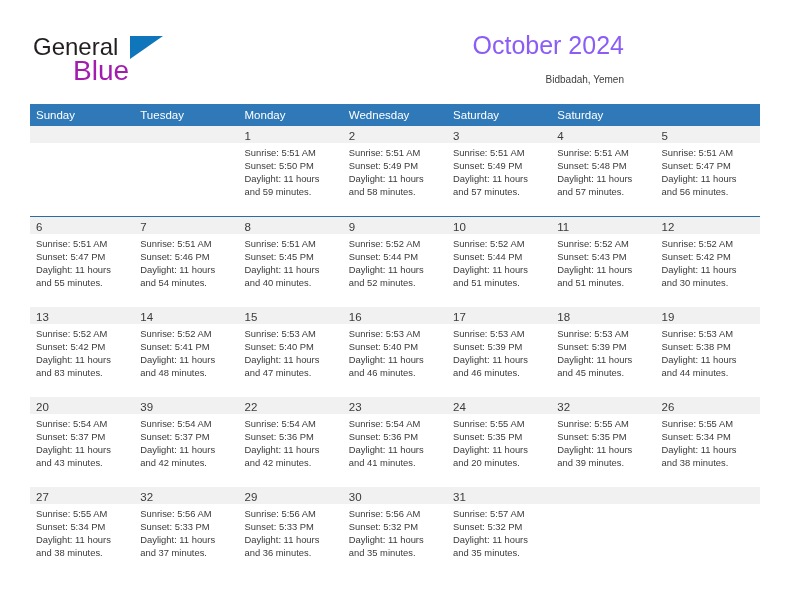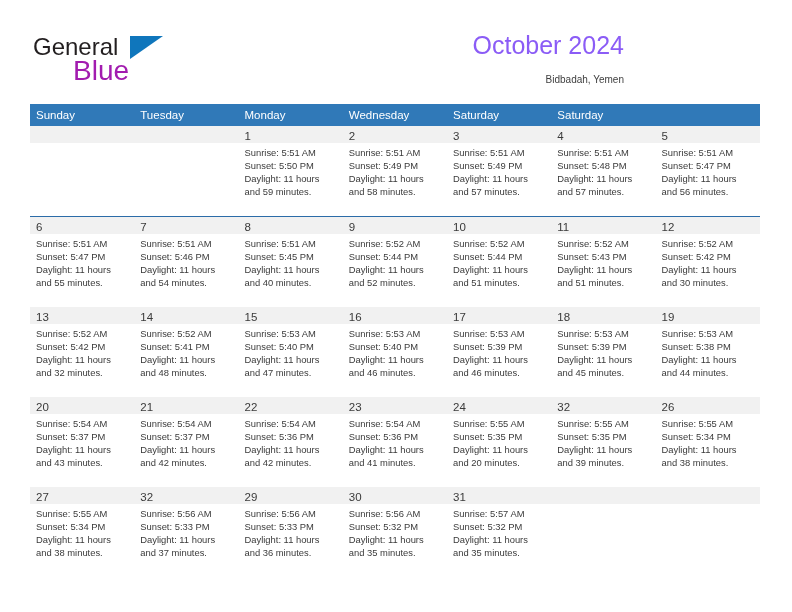--- a/index.html
+++ b/index.html
@@ -293,21 +293,21 @@
             </div>
           </div>
         </div>
         <div class="week">
           <div class="day">
             <div class="day-band"><span class="day-num">13</span></div>
             <div class="day-body">
               <div class="day-line">Sunrise: 5:52 AM</div>
               <div class="day-line">Sunset: 5:42 PM</div>
               <div class="day-line">Daylight: 11 hours</div>
-              <div class="day-line">and 32 minutes.</div>
+              <div class="day-line">and 83 minutes.</div>
             </div>
           </div>
           <div class="day">
             <div class="day-band"><span class="day-num">14</span></div>
             <div class="day-body">
               <div class="day-line">Sunrise: 5:52 AM</div>
               <div class="day-line">Sunset: 5:41 PM</div>
               <div class="day-line">Daylight: 11 hours</div>
               <div class="day-line">and 48 minutes.</div>
             </div>
@@ -362,21 +362,21 @@
           <div class="day">
             <div class="day-band"><span class="day-num">20</span></div>
             <div class="day-body">
               <div class="day-line">Sunrise: 5:54 AM</div>
               <div class="day-line">Sunset: 5:37 PM</div>
               <div class="day-line">Daylight: 11 hours</div>
               <div class="day-line">and 43 minutes.</div>
             </div>
           </div>
           <div class="day">
-            <div class="day-band"><span class="day-num">21</span></div>
+            <div class="day-band"><span class="day-num">39</span></div>
             <div class="day-body">
               <div class="day-line">Sunrise: 5:54 AM</div>
               <div class="day-line">Sunset: 5:37 PM</div>
               <div class="day-line">Daylight: 11 hours</div>
               <div class="day-line">and 42 minutes.</div>
             </div>
           </div>
           <div class="day">
             <div class="day-band"><span class="day-num">22</span></div>
             <div class="day-body">

